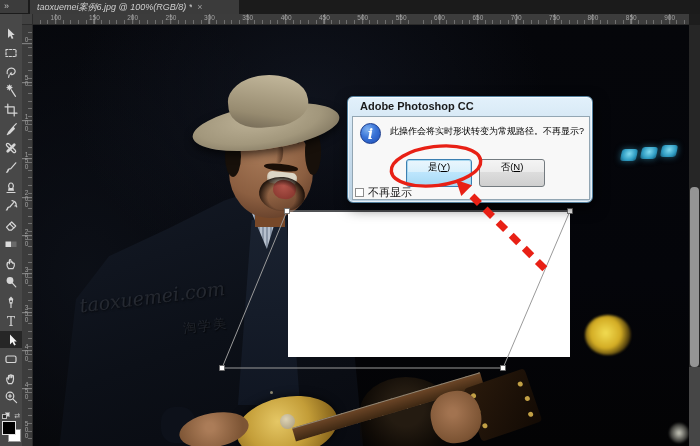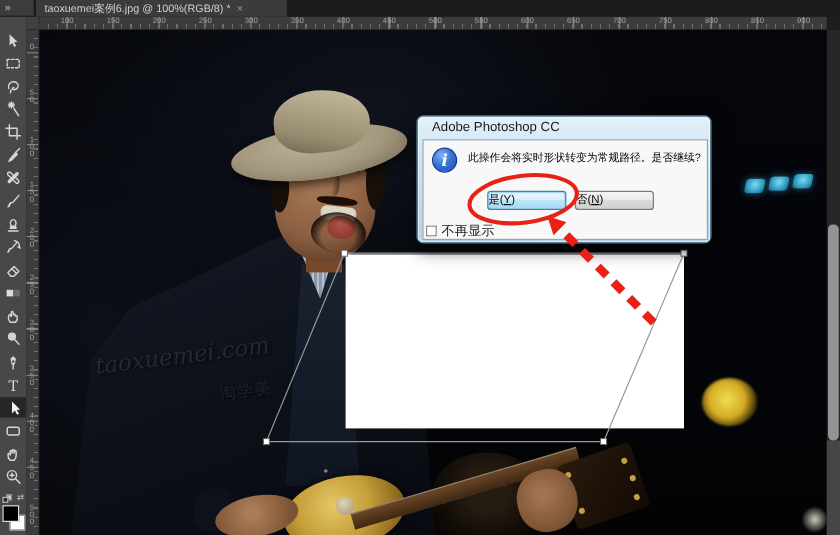--- a/index.html
+++ b/index.html
@@ -5,21 +5,21 @@
   html,body{margin:0;padding:0;background:#111;}
   *{box-sizing:border-box;}
   .app{position:relative;width:700px;height:446px;background:#1d1d1d;overflow:hidden;
        font-family:"Liberation Sans","DejaVu Sans",sans-serif;}
   
   .topbar{position:absolute;left:0;top:0;width:700px;height:14px;background:#1b1b1b;}
   .panel-collapse{position:absolute;left:0;top:0;width:28px;height:13px;background:#3c3c3c;
       color:#c0c0c0;font-size:9px;line-height:12px;padding-left:4px;}
   .doc-tab{position:absolute;left:30px;top:0;width:209px;height:14px;background:#3b3b3b;
       color:#cfcfcf;font-size:9px;line-height:14px;padding:0 4px 0 7px;display:flex;gap:5px;}
-  .doc-tab .title{white-space:nowrap;overflow:hidden;}
+  .doc-tab .title{white-space:nowrap;overflow:hidden;font-style:italic;}
   .doc-tab .close{color:#9a9a9a;font-size:9px;}
   
   .tools-panel{position:absolute;left:0;top:14px;width:22px;height:432px;background:#484848;}
   .tool{position:absolute;left:4px;width:14px;height:17px;display:flex;align-items:center;justify-content:center;}
   .tool.selected{left:0;width:22px;background:#262626;}
   .tool svg{display:block;}
   .swatches{position:absolute;left:0;top:398px;width:22px;height:34px;}
   .mini-sw{position:absolute;left:2px;top:0;width:18px;height:8px;}
   .mini-sw .a{position:absolute;left:0;top:2px;width:5px;height:5px;background:#2a2a2a;border:1px solid #bdbdbd;}
   .mini-sw .b{position:absolute;left:3px;top:0px;width:5px;height:5px;background:#d8d8d8;border:1px solid #888;}
@@ -115,28 +115,28 @@
   .path-svg{position:absolute;inset:0;}
   
   .scroll-v{position:absolute;left:689px;top:25px;width:11px;height:421px;background:#262626;z-index:2;}
   .scroll-thumb{position:absolute;left:1px;top:162px;width:9px;height:180px;background:#949494;border-radius:4px;}
   .scroll-lower{position:absolute;left:0;top:342px;width:11px;height:79px;background:#464646;}
   
   .dialog{position:absolute;left:347px;top:96px;width:246px;height:107px;z-index:5;
       background:linear-gradient(180deg,#e2f1fb 0%,#cadeee 45%,#b9d0e2 100%);
       border:1px solid #53809e;border-radius:6px;
       box-shadow:2px 5px 14px rgba(0,0,0,.65), inset 0 0 0 1px rgba(255,255,255,.65);}
-  .dialog-title{position:absolute;left:12px;top:3px;font-size:11px;color:#1a1a1a;}
+  .dialog-title{position:absolute;left:12px;top:3px;font-size:11px;color:#1a1a1a;font-weight:bold;}
   .dialog-panel{position:absolute;left:4px;top:19px;width:238px;height:84px;background:#f8f8f8;border:1px solid #93a6b3;}
   .info-icon{position:absolute;left:7px;top:6px;width:21px;height:21px;border-radius:50%;
       background:radial-gradient(circle at 35% 28%,#7fb2f0 0%,#3a74d8 45%,#1c4cb4 100%);
       border:1px solid #16398c;color:#fff;font-family:"DejaVu Serif","Liberation Serif",serif;
       font-style:italic;font-weight:bold;font-size:14px;text-align:center;line-height:20px;}
   .dialog-msg{position:absolute;left:37px;top:8px;width:198px;font-size:9px;color:#000;line-height:12px;white-space:nowrap;}
-  .dlg-btn{position:absolute;width:66px;height:16px;font-size:9.5px;color:#000;text-align:left;line-height:14px;border-radius:3px;}
+  .dlg-btn{position:absolute;width:66px;height:28px;font-size:9.5px;color:#000;text-align:center;line-height:14px;border-radius:3px;}
   .btn-yes{left:53px;top:42px;border:1px solid #3c7fb1;
       background:linear-gradient(180deg,#eaf6fd 0%,#d9f0fc 45%,#bee6fd 46%,#a6d9f4 100%);
       box-shadow:0 0 0 1px #a8d8f0 inset;}
   .btn-no{left:126px;top:42px;border:1px solid #747b80;
       background:linear-gradient(180deg,#f4f4f4 0%,#ebebeb 45%,#dddddd 46%,#cfcfcf 100%);}
   .dlg-btn .key{text-decoration:underline;}
   .dlg-check{position:absolute;left:2px;top:68px;display:flex;align-items:center;gap:4px;}
   .cb{width:9px;height:9px;background:#fff;border:1px solid #8d8d8d;}
   .cb-label{font-size:11px;color:#1a1a1a;}
   
@@ -381,21 +381,21 @@
 
   <div class="scroll-v">
     <div class="scroll-lower"></div>
     <div class="scroll-thumb"></div>
   </div>
 
   <div class="dialog">
     <div class="dialog-title">Adobe Photoshop CC</div>
     <div class="dialog-panel">
       <div class="info-icon">i</div>
-      <div class="dialog-msg">此操作会将实时形状转变为常规路径。是否继续?</div>
+      <div class="dialog-msg">此操作会将实时形状转变为常规路径。不再显示?</div>
       <div class="dlg-btn btn-yes">
         <span>是(</span><span class="key">Y</span><span>)</span>
       </div>
       <div class="dlg-btn btn-no">
         <span>否(</span><span class="key">N</span><span>)</span>
       </div>
       <div class="dlg-check">
         <span class="cb"></span>
         <span class="cb-label">不再显示</span>
       </div>

